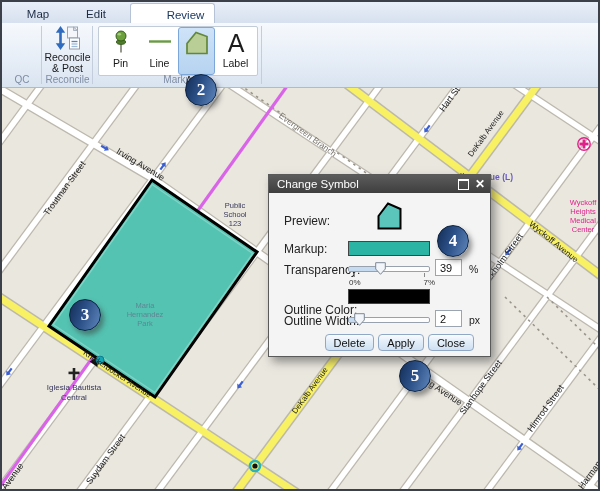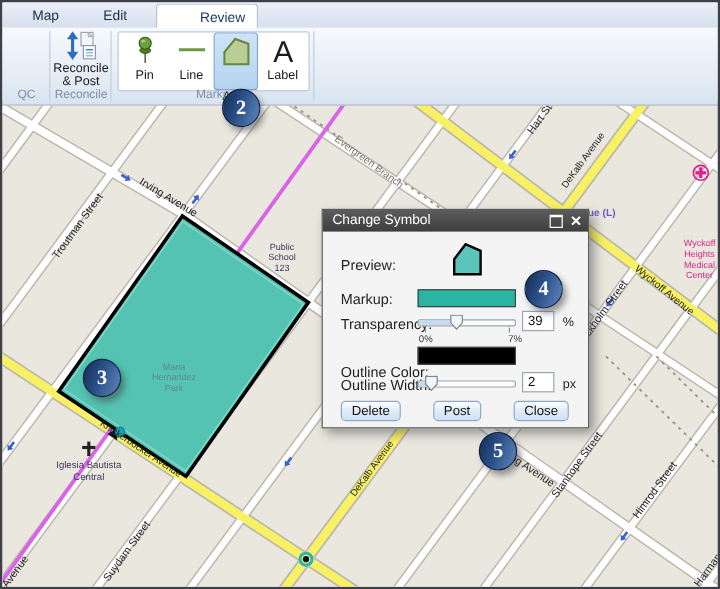--- a/index.html
+++ b/index.html
@@ -51,21 +51,21 @@
   .sl-track{position:absolute;left:79px;width:80px;height:4px;border:1px solid #98a2ae;
     background:#fdfdfd;border-radius:2px;}
   .sl-fill{position:absolute;left:0;top:0;height:100%;background:#c7dbf0;}
   .sl-thumb{position:absolute;top:-5px;width:11px;height:13px;}
   .tickmark{position:absolute;top:6px;width:1px;height:4px;background:#8a8a8a;}
   .ticklabel{position:absolute;top:11px;font-size:8px;color:#333;}
   .dinput{position:absolute;left:166px;width:21px;height:15px;border:1px solid #9aa5b1;
     font-family:"Liberation Sans",sans-serif;font-size:11px;color:#111;padding:0 0 0 4px;background:#ffffff;}
   .dunit{position:absolute;left:200px;font-size:10.5px;color:#222;}
   .dbtns{position:absolute;left:0;bottom:5px;width:100%;display:flex;justify-content:flex-end;
-    gap:27px;padding-right:16px;box-sizing:border-box;}
+    gap:4px;padding-right:16px;box-sizing:border-box;}
   .dbtn{height:17px;border:1px solid #8fa8c6;border-radius:4px;padding:0 8px;
     background:linear-gradient(#fafcfe 0%,#e2edf8 45%,#cfe0f2 100%);
     font-family:"Liberation Sans",sans-serif;font-size:11px;color:#111;}
 
   
   .badge{position:absolute;width:30px;height:30px;border-radius:50%;
     background:linear-gradient(110deg,#142e56 0%,#2b4f87 45%,#6088bd 100%);
     border:1px solid #0e2340;box-shadow:3px 4px 5px rgba(60,60,60,0.5);
     color:#ffffff;font-family:"Liberation Serif",serif;font-weight:bold;font-size:17px;
     text-align:center;line-height:30px;z-index:40;}
@@ -312,21 +312,21 @@
       <div class="sl-fill" style="width:12%;"></div>
       <svg class="sl-thumb" style="left:5px;" width="11" height="13" viewBox="0 0 11 13">
         <path d="M0.7,0.7 L10.3,0.7 L10.3,7 L5.5,12.3 L0.7,7 Z" fill="#f2f5f9" stroke="#7d8894" stroke-width="1"></path>
       </svg>
     </div>
     <input class="dinput" style="top: 135px;" value="2">
     <div class="dunit" style="top:139px;">px</div>
 
     <div class="dbtns">
       <button class="dbtn">Delete</button>
-      <button class="dbtn">Post</button>
+      <button class="dbtn">Apply</button>
       <button class="dbtn">Close</button>
     </div>
   </div>
 
   <div class="badge" style="left:183px;top:72px;">2</div>
   <div class="badge" style="left:67px;top:297px;">3</div>
   <div class="badge" style="left:435px;top:223px;z-index:50;">4</div>
   <div class="badge" style="left:397px;top:358px;">5</div>
 
 </div>

